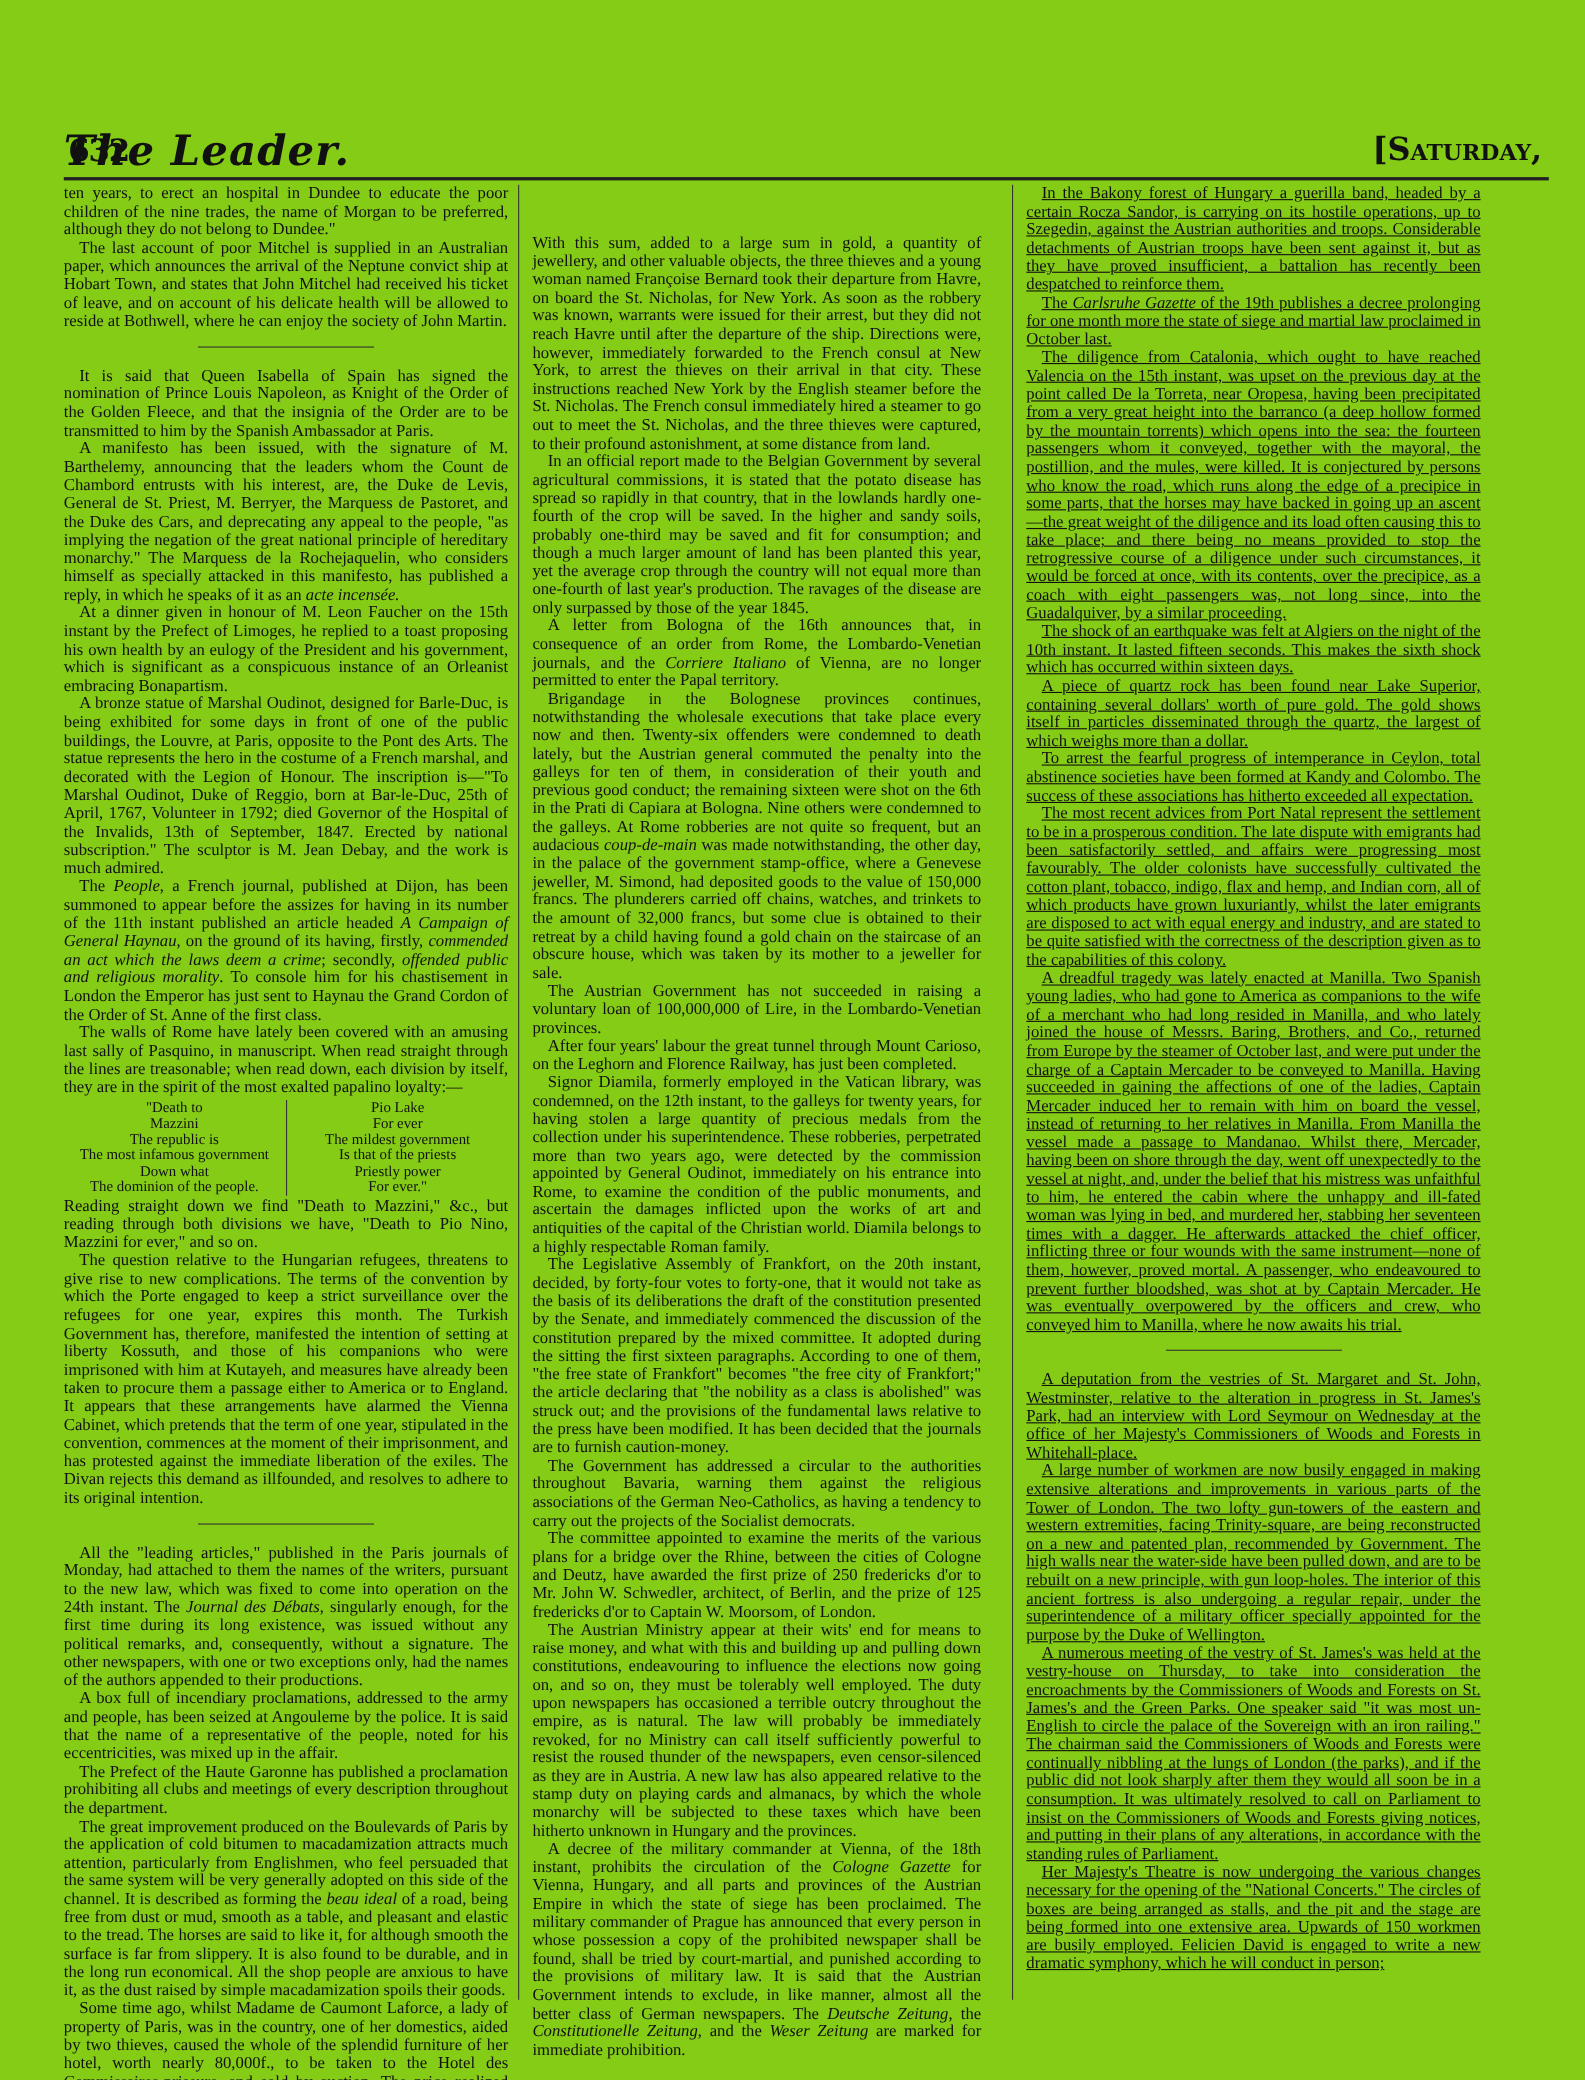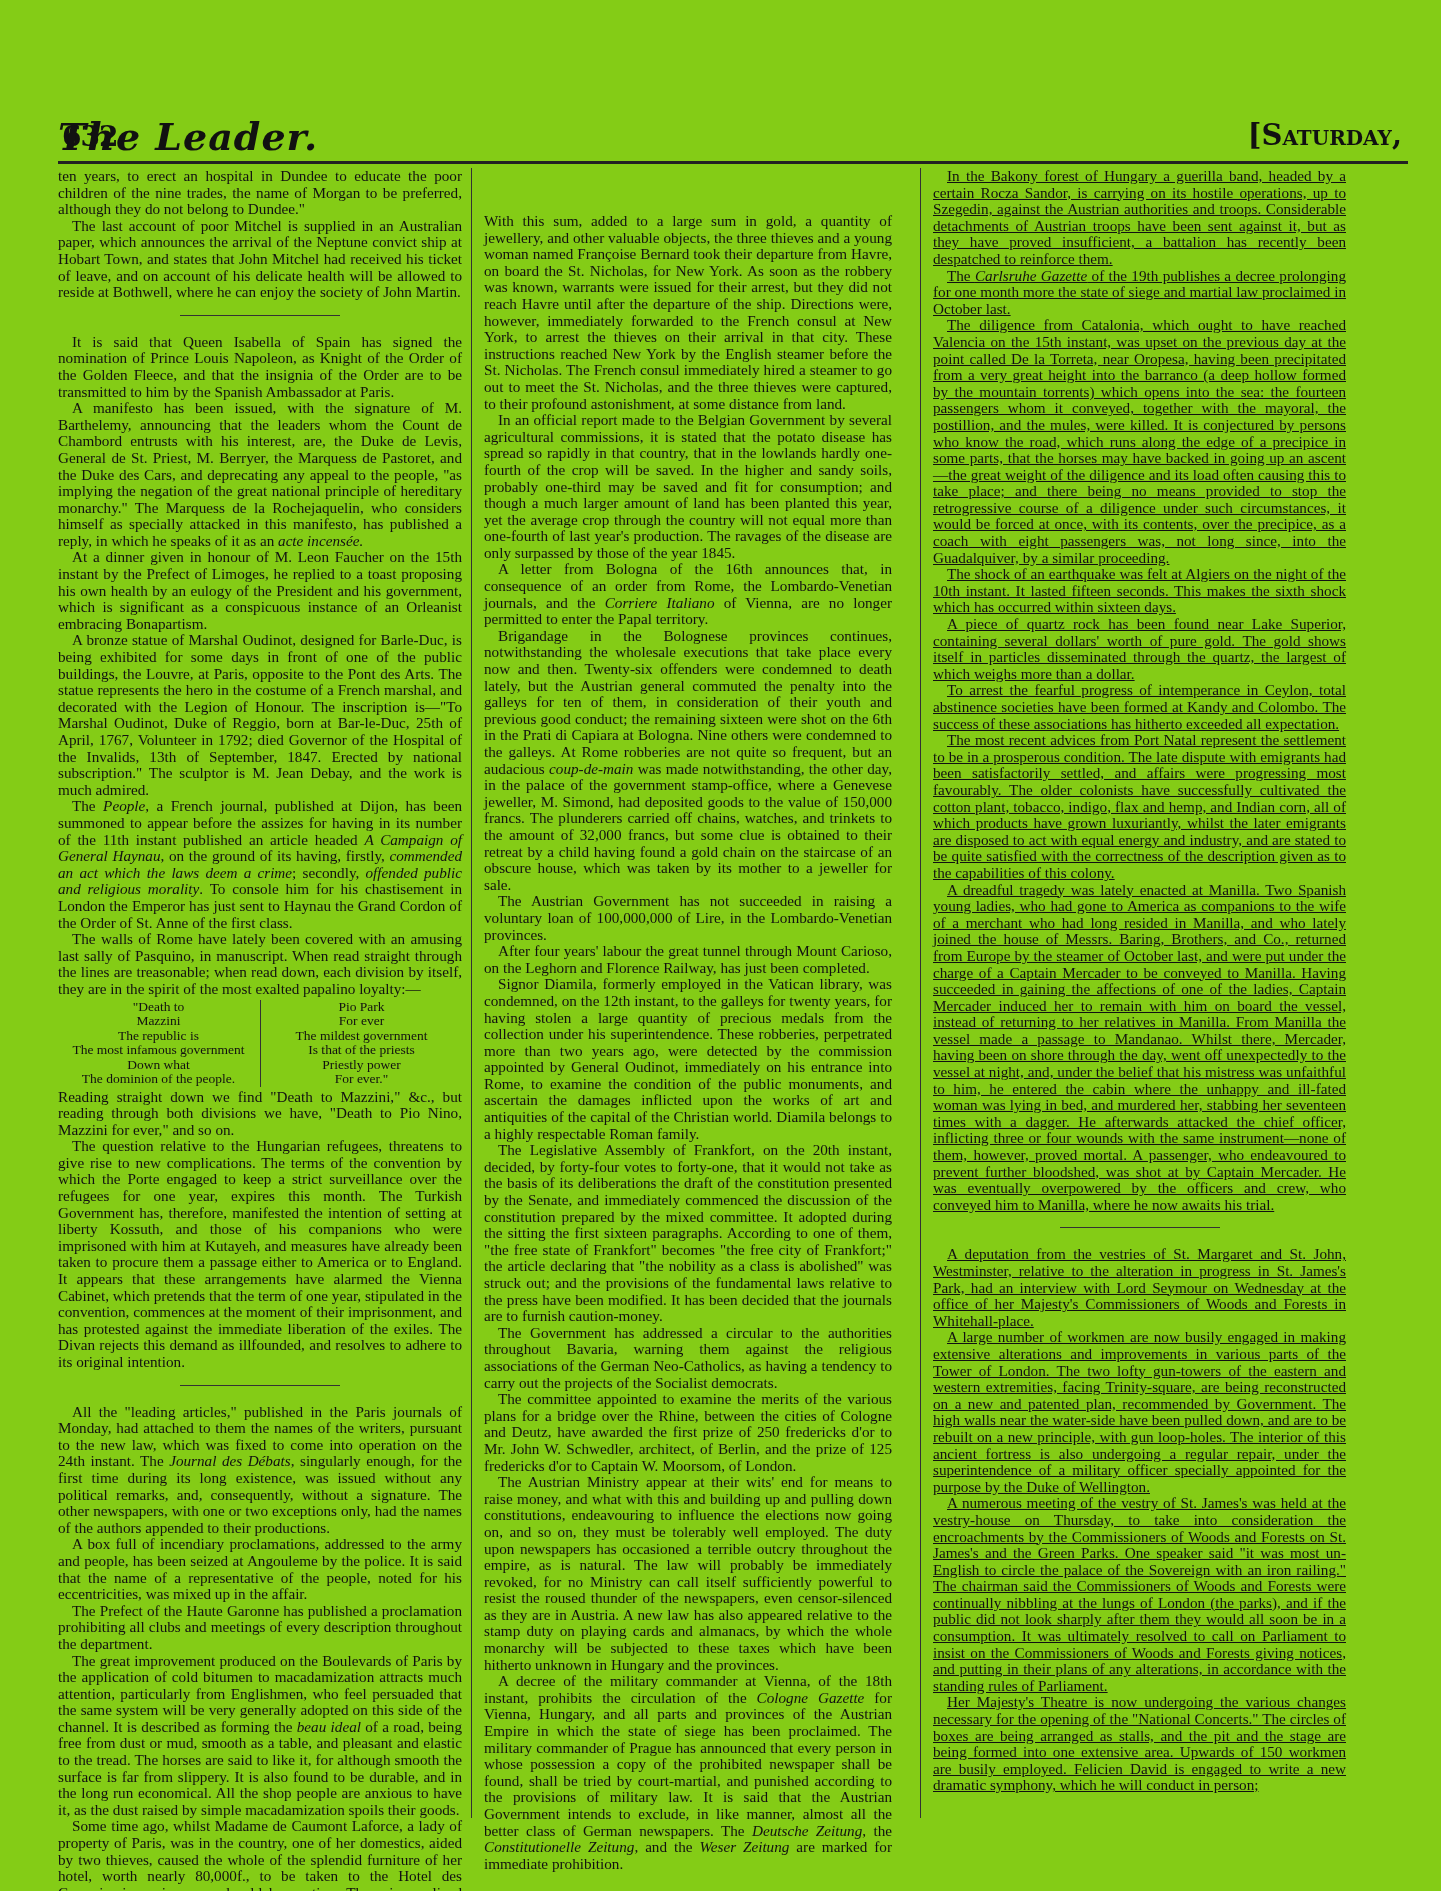--- a/index.html
+++ b/index.html
@@ -54,21 +54,21 @@
     <div class="poem">
       <div class="half left">
         <div>"Death to</div>
         <div>Mazzini</div>
         <div>The republic is</div>
         <div>The most infamous government</div>
         <div>Down what</div>
         <div>The dominion of the people.</div>
       </div>
       <div class="half right">
-        <div>Pio Park</div>
+        <div>Pio Lake</div>
         <div>For ever</div>
         <div>The mildest government</div>
         <div>Is that of the priests</div>
         <div>Priestly power</div>
         <div>For ever."</div>
       </div>
     </div>
     <p class="noindent">Reading straight down we find "Death to Mazzini," &amp;c., but reading through both divisions we have, "Death to Pio Nino, Mazzini for ever," and so on.</p>
     <p>The question relative to the Hungarian refugees, threatens to give rise to new complications. The terms of the convention by which the Porte engaged to keep a strict surveillance over the refugees for one year, expires this month. The Turkish Government has, therefore, manifested the intention of setting at liberty Kossuth, and those of his companions who were imprisoned with him at Kutayeh, and measures have already been taken to procure them a passage either to America or to England. It appears that these arrangements have alarmed the Vienna Cabinet, which pretends that the term of one year, stipulated in the convention, commences at the moment of their imprisonment, and has protested against the immediate liberation of the exiles. The Divan rejects this demand as illfounded, and resolves to adhere to its original intention.</p>
     <div class="sep"></div>

